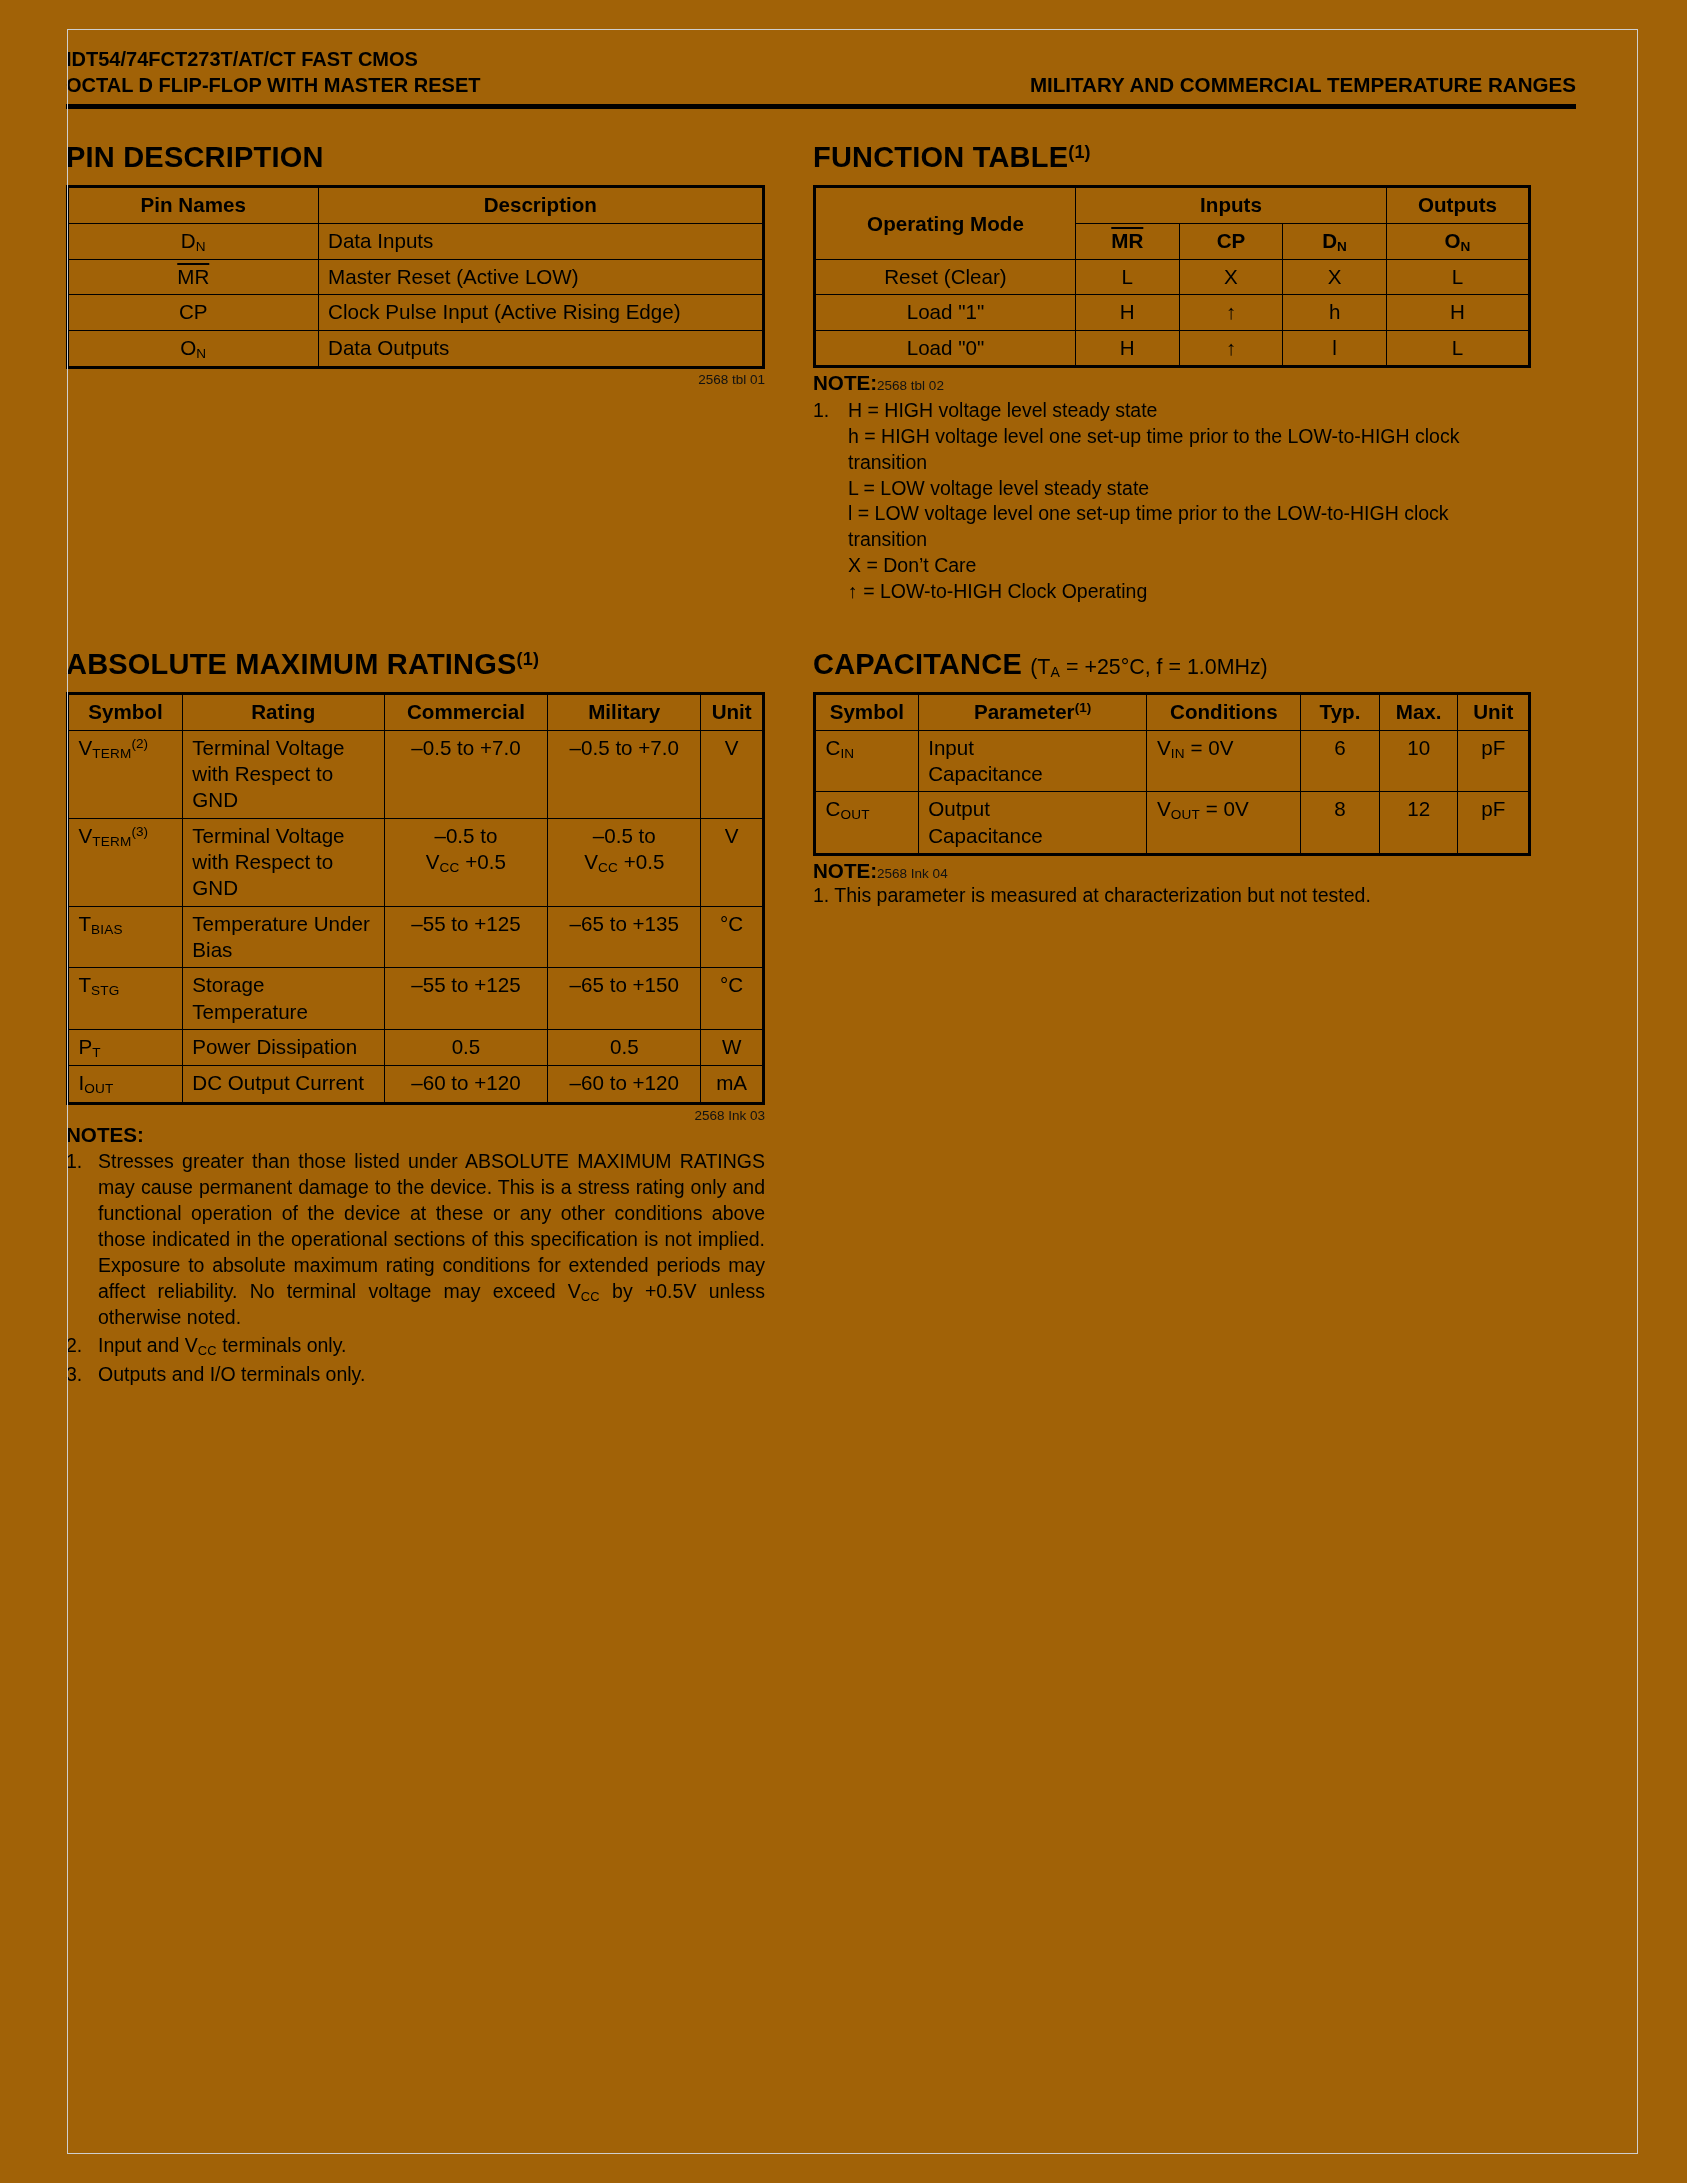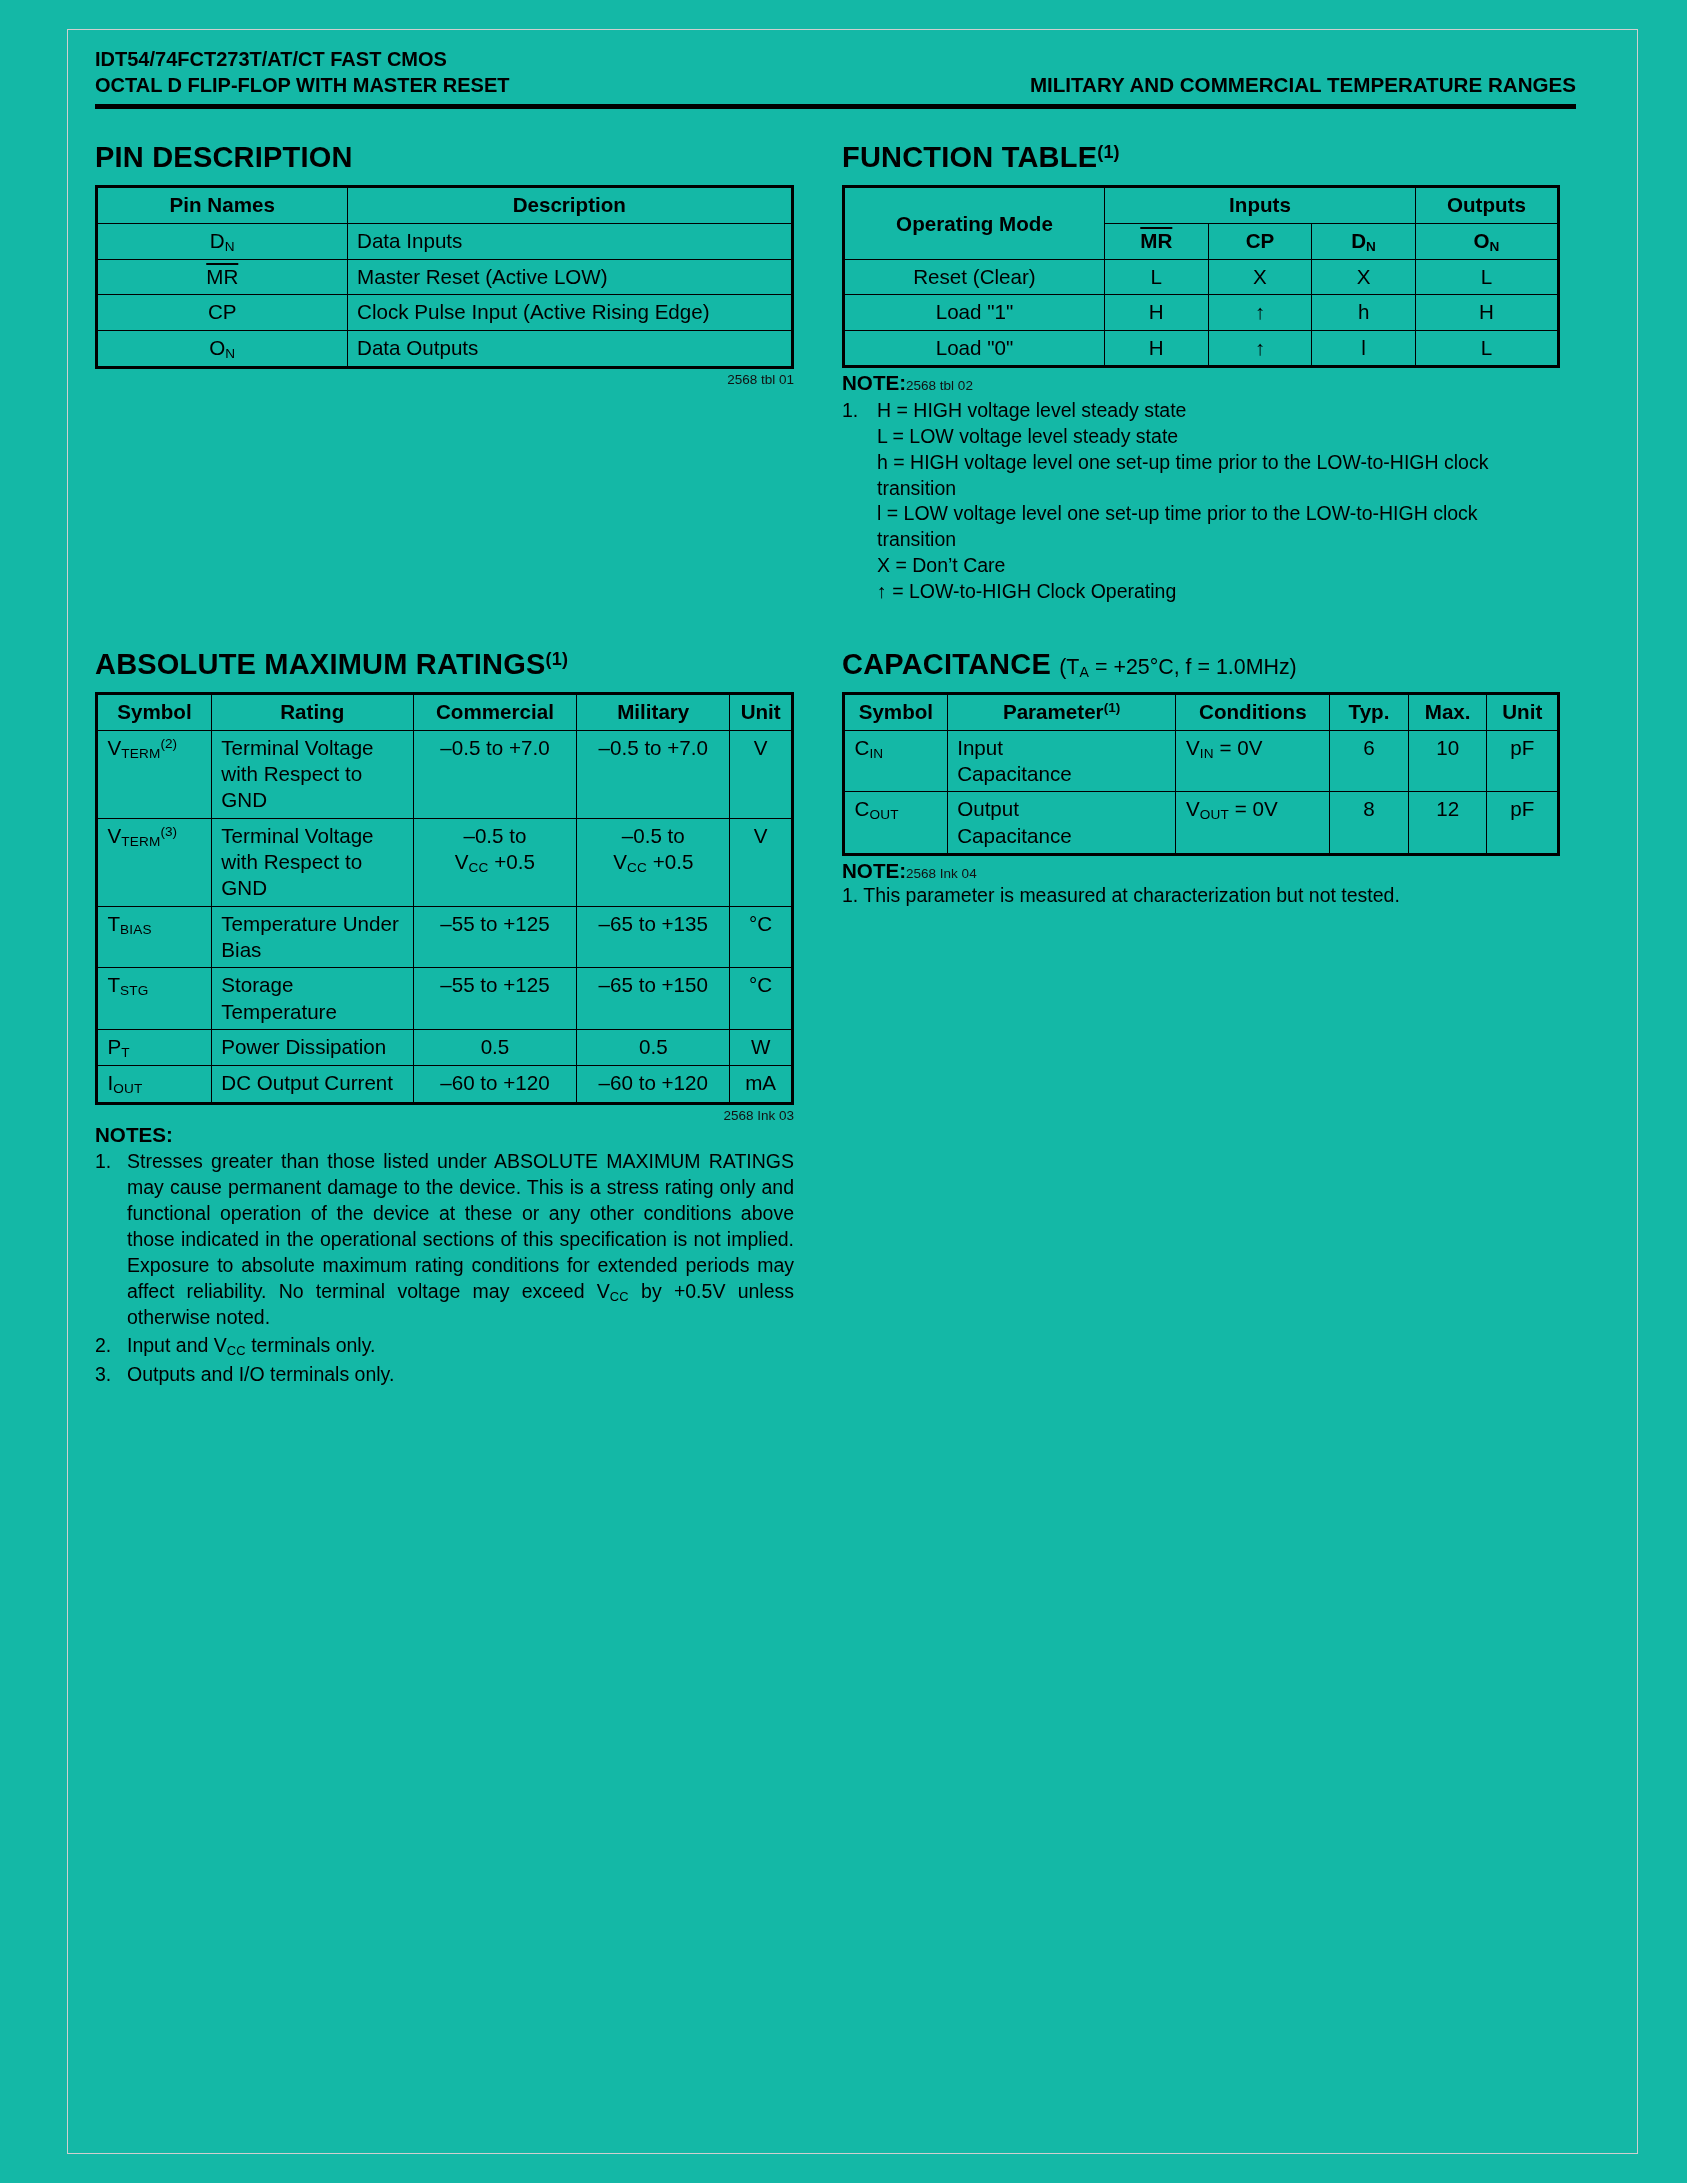--- a/index.html
+++ b/index.html
@@ -1,24 +1,24 @@
 <!DOCTYPE html>
 <html style="font-size:12.7px"><head>
 <meta charset="utf-8">
 <title>Datasheet Page</title>
 <style>
   html,body { margin:0; padding:0; background:#ffffff; }
   .page {
     position:relative;
     width:1687px; height:2183px;
-    background:#14b8a6;
+    background:#a16207;
     color:#000;
     font-family:"Liberation Sans", sans-serif;
     box-sizing:border-box;
-    padding:46px 111px 0 95px;
+    padding:46px 111px 0 66px;
     overflow:hidden;
   }
   .scan-frame {
     position:absolute; left:67px; top:29px; right:49px; bottom:29px;
     border:1.6px solid #cfcfcf; pointer-events:none;
   }
   
   .hdr {
     display:flex; justify-content:space-between; align-items:flex-end;
     border-bottom:5.6px solid #000; padding-bottom:6.4px;
@@ -177,22 +177,22 @@
       </table>
 
       <div class="cap-note-row">
         <span class="note-label">NOTE:</span>
         <span class="tbl-cap">2568 tbl 02</span>
       </div>
       <div class="hang">
         <span class="nn">1.</span>
         <div class="nt note-lines">
           <div>H = HIGH voltage level steady state</div>
+          <div>h = HIGH voltage level one set-up time prior to the LOW-to-HIGH clock transition</div>
           <div>L = LOW voltage level steady state</div>
-          <div>h = HIGH voltage level one set-up time prior to the LOW-to-HIGH clock transition</div>
           <div>l = LOW voltage level one set-up time prior to the LOW-to-HIGH clock transition</div>
           <div>X = Don’t Care</div>
           <div>↑ = LOW-to-HIGH  Clock Operating</div>
         </div>
       </div>
     </section>
 
     <section>
       <h2 class="sec"><span>ABSOLUTE MAXIMUM RATINGS</span><sup>(1)</sup></h2>
       <table class="dt">

